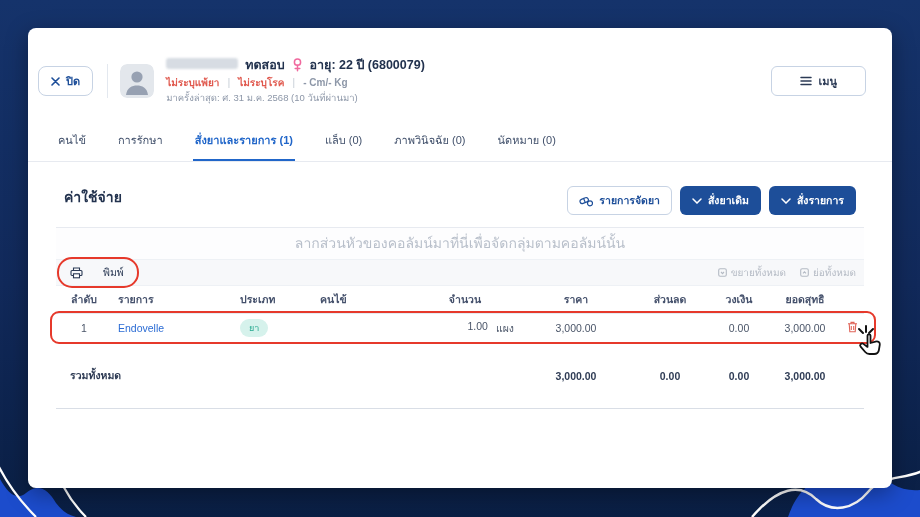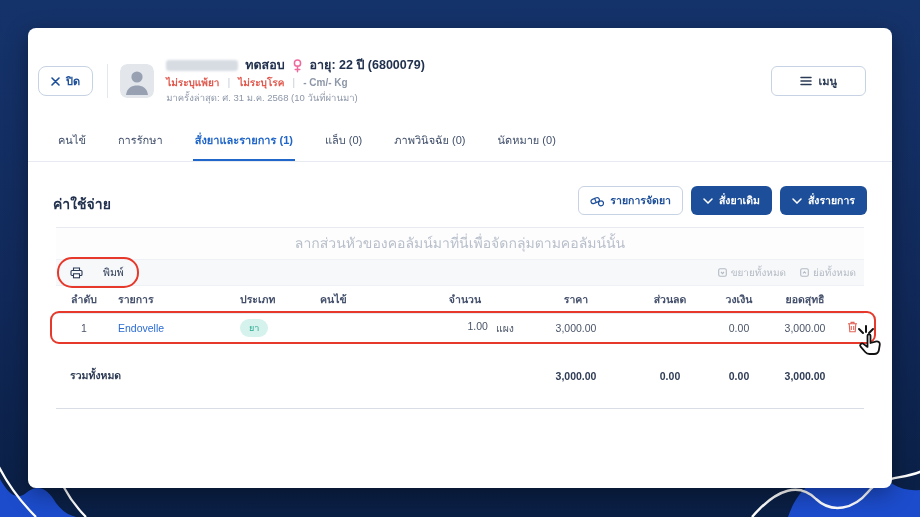--- a/index.html
+++ b/index.html
@@ -16,40 +16,40 @@
         border-radius:8px;box-shadow:0 6px 22px rgba(0,0,0,.35);z-index:1;}
 
   
   .phead{display:flex;align-items:center;padding:30px 26px 8px 10px;}
   .close-btn{display:flex;align-items:center;gap:6px;border:1px solid #c7d3e4;background:#fff;
              color:var(--navy-btn);font-size:11px;font-weight:bold;border-radius:8px;
              padding:5px 12px;cursor:pointer;}
   .vline{width:1px;height:34px;background:#e3e8ef;margin:0 12px 0 14px;}
   .avatar{width:34px;height:34px;border-radius:7px;overflow:hidden;flex:0 0 auto;}
   .pinfo{margin-left:12px;line-height:1.25;}
-  .pline1{display:flex;align-items:center;gap:7px;font-size:12.5px;font-weight:bold;color:#22324e;}
+  .pline1{display:flex;align-items:flex-start;gap:7px;font-size:12.5px;font-weight:bold;color:#22324e;}
   .redacted{display:inline-block;width:72px;height:11px;border-radius:3px;background:#d7dce3;filter:blur(1.2px);}
   .pline2{display:flex;align-items:center;gap:8px;font-size:10px;margin-top:3px;font-weight:bold;}
   .pline2 .sep{color:#d8dde3;}
   .red-txt{color:var(--red-text);}
   .gray-txt{color:var(--gray);}
   .pline3{font-size:9.5px;color:var(--gray);margin-top:3px;}
   .head-actions{margin-left:auto;display:flex;gap:8px;}
   .btn{display:inline-flex;align-items:center;gap:6px;font-size:11px;border-radius:6px;
        padding:5px 28px;cursor:pointer;border:1px solid transparent;font-weight:bold;}
   .btn.outline{background:#fff;border-color:#c7d3e4;color:#2b3a55;}
   .btn.fill{background:var(--navy-btn);color:#fff;}
 
   
   .tabs{display:flex;gap:28px;padding:0 28px;border-bottom:1px solid var(--border);margin-top:10px;}
   .tab{font-size:11px;color:#41506b;padding:9px 2px 10px;cursor:pointer;border-bottom:2px solid transparent;}
   .tab.active{color:#2166c9;font-weight:bold;border-bottom-color:#2166c9;}
 
   
-  .secbar{display:flex;align-items:flex-end;padding:16px 25px 12px;}
+  .secbar{display:flex;align-items:center;padding:16px 36px 12px;}
   .sec-title{font-size:14px;font-weight:bold;color:#22324e;}
   .sec-actions{margin-left:auto;display:flex;gap:8px;margin-top:8px;}
   .btn.small{padding:5px 11px;font-size:10.5px;}
   .btn.outline-blue{background:#fff;border-color:#c7d3e4;color:var(--navy-btn);}
 
   
   .table-wrap{margin:0 28px;border-top:1px solid var(--border);border-bottom:1px solid #d9dee6;font-size:10.5px;}
   .group-hint{text-align:center;color:#b8bfca;font-size:14px;padding:4px 0 5px;background:#fdfdfe;
               border-bottom:1px solid #eef1f5;}
   .toolbar{display:flex;align-items:center;background:#f7f8fa;border-bottom:1px solid #eef1f5;

